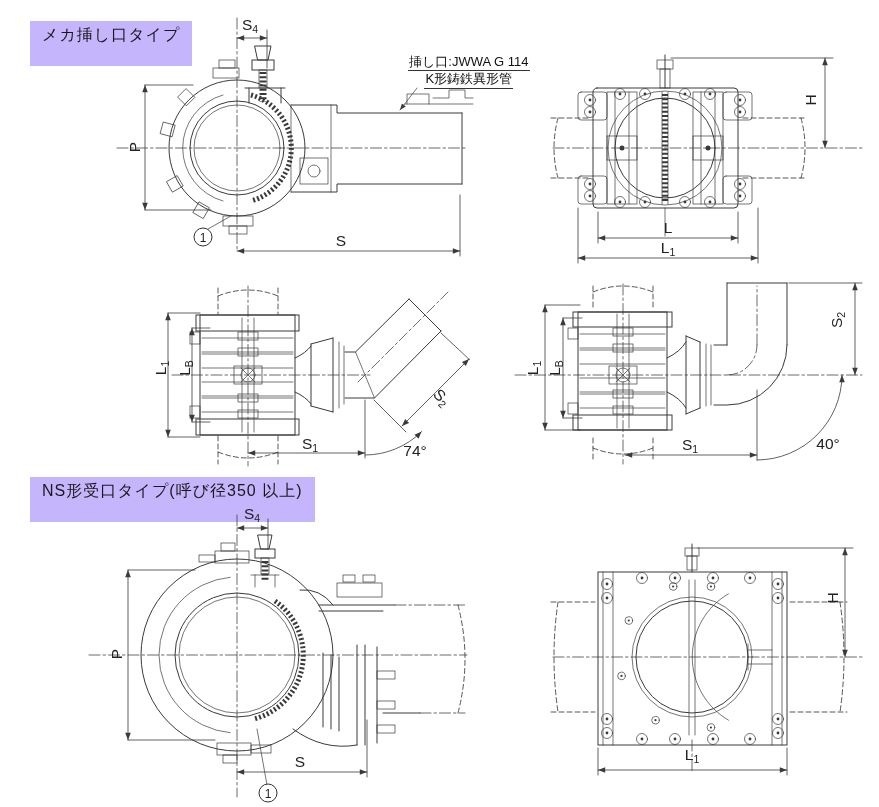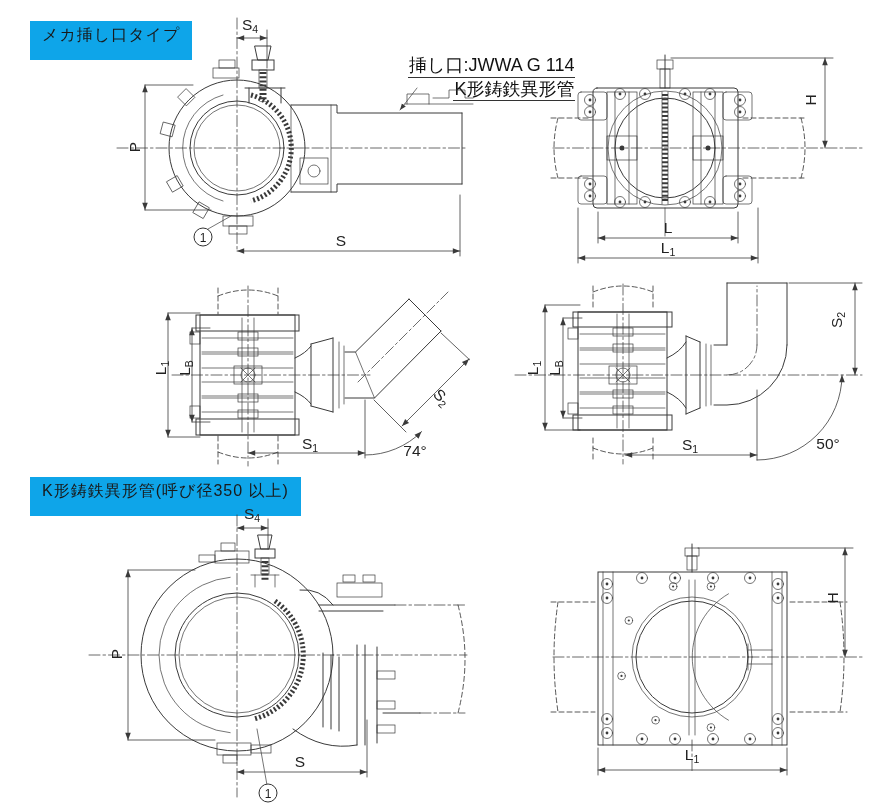--- a/index.html
+++ b/index.html
@@ -1,42 +1,42 @@
 <!DOCTYPE html>
 <html><head>
 <meta charset="utf-8">
 <style>
 *{margin:0;padding:0;box-sizing:border-box}
 html,body{background:#fff}
 body{font-family:"Liberation Sans","DejaVu Sans",sans-serif;color:#1f1f1f}
 .canvas{position:relative;width:879px;height:807px;background:#fff;overflow:hidden}
-.sec-title{position:absolute;background:#0ea5e9;color:#191919;font-size:16px;letter-spacing:1px;padding:4px 12px 14px;white-space:nowrap}
+.sec-title{position:absolute;background:#c4b5fd;color:#191919;font-size:16px;letter-spacing:1px;padding:4px 12px 20px;white-space:nowrap}
 .dwg{position:absolute}
 .dim-label{position:absolute;font-size:15.5px;color:#222;white-space:nowrap;line-height:1;transform:translate(-50%,-50%)}
 .dim-label sub{font-size:10.5px;line-height:1;vertical-align:-3px}
 .rot{transform:translate(-50%,-50%) rotate(-90deg)}
 .rot45{transform:translate(-50%,-50%) rotate(45deg)}
 .callout{position:absolute;width:19px;height:19px;border:1.3px solid #333;border-radius:50%;display:flex;align-items:center;justify-content:center;font-size:12px;background:#fff;transform:translate(-50%,-50%)}
-.anno{position:absolute;left:408px;top:54px;font-size:18px;color:#111;text-align:right;line-height:1.25;white-space:nowrap}
+.anno{position:absolute;left:408px;top:54px;font-size:13px;color:#111;text-align:center;line-height:1.25;white-space:nowrap}
 .anno .u{display:inline-block;border-bottom:1px solid #333;padding:0 1px}
 svg .s{stroke:#3a3a3a;fill:none;stroke-width:1;stroke-linecap:round}
 svg .tn{stroke-width:.7}
 svg .cl{stroke-dasharray:11 3 2.5 3;stroke-width:.75}
 svg .dsh{stroke-dasharray:5 3;stroke-width:.85}
 svg .teeth{stroke-width:5;stroke-dasharray:2 2.2;stroke-linecap:butt}
 svg .dim{stroke-width:.8}
 svg .fl{fill:#3a3a3a;stroke:none}
 </style>
 </head>
 <body>
 
 <div class="canvas">
 
   <div class="sec-title" style="left:30px;top:21px">メカ挿し口タイプ</div>
-  <div class="sec-title" style="left:30px;top:477px">K形鋳鉄異形管(呼び径350 以上)</div>
+  <div class="sec-title" style="left:30px;top:477px">NS形受口タイプ(呼び径350 以上)</div>
 
   <div class="anno">
     <span class="u">挿し口:JWWA G 114</span><br>
     <span class="u">K形鋳鉄異形管</span>
   </div>
 
   <svg class="dwg" style="left:95px;top:10px" width="380" height="250" viewBox="0 0 380 250">
     <defs>
       <marker id="arr" viewBox="0 0 10 10" refX="9.5" refY="5" markerWidth="10" markerHeight="10" orient="auto-start-reverse">
         <path d="M0.5,1.5 L9.5,5 L0.5,8.5 Z" fill="#3a3a3a"></path>
@@ -317,21 +317,21 @@
   <span class="dim-label rot" style="left:162px;top:368px"><span>L</span><sub>1</sub></span>
   <span class="dim-label rot" style="left:186px;top:368px"><span>L</span><sub>B</sub></span>
   <span class="dim-label" style="left:310px;top:445px"><span>S</span><sub>1</sub></span>
   <span class="dim-label rot45" style="left:441px;top:398px"><span>S</span><sub>2</sub></span>
   <span class="dim-label" style="left:415px;top:451px">74°</span>
 
   <span class="dim-label rot" style="left:534px;top:368px"><span>L</span><sub>1</sub></span>
   <span class="dim-label rot" style="left:556px;top:368px"><span>L</span><sub>B</sub></span>
   <span class="dim-label" style="left:690px;top:446px"><span>S</span><sub>1</sub></span>
   <span class="dim-label rot" style="left:838px;top:320px"><span>S</span><sub>2</sub></span>
-  <span class="dim-label" style="left:828px;top:444px">50°</span>
+  <span class="dim-label" style="left:828px;top:444px">40°</span>
 
   <span class="dim-label" style="left:252px;top:515px"><span>S</span><sub>4</sub></span>
   <span class="dim-label rot" style="left:118px;top:654px"><span>P</span><sub></sub></span>
   <span class="dim-label" style="left:300px;top:763px"><span>S</span><sub></sub></span>
   <span class="callout" style="left:268px;top:793px">1</span>
 
   <span class="dim-label rot" style="left:834px;top:598px"><span>H</span><sub></sub></span>
   <span class="dim-label" style="left:692px;top:756px"><span>L</span><sub>1</sub></span>
 
 </div>

